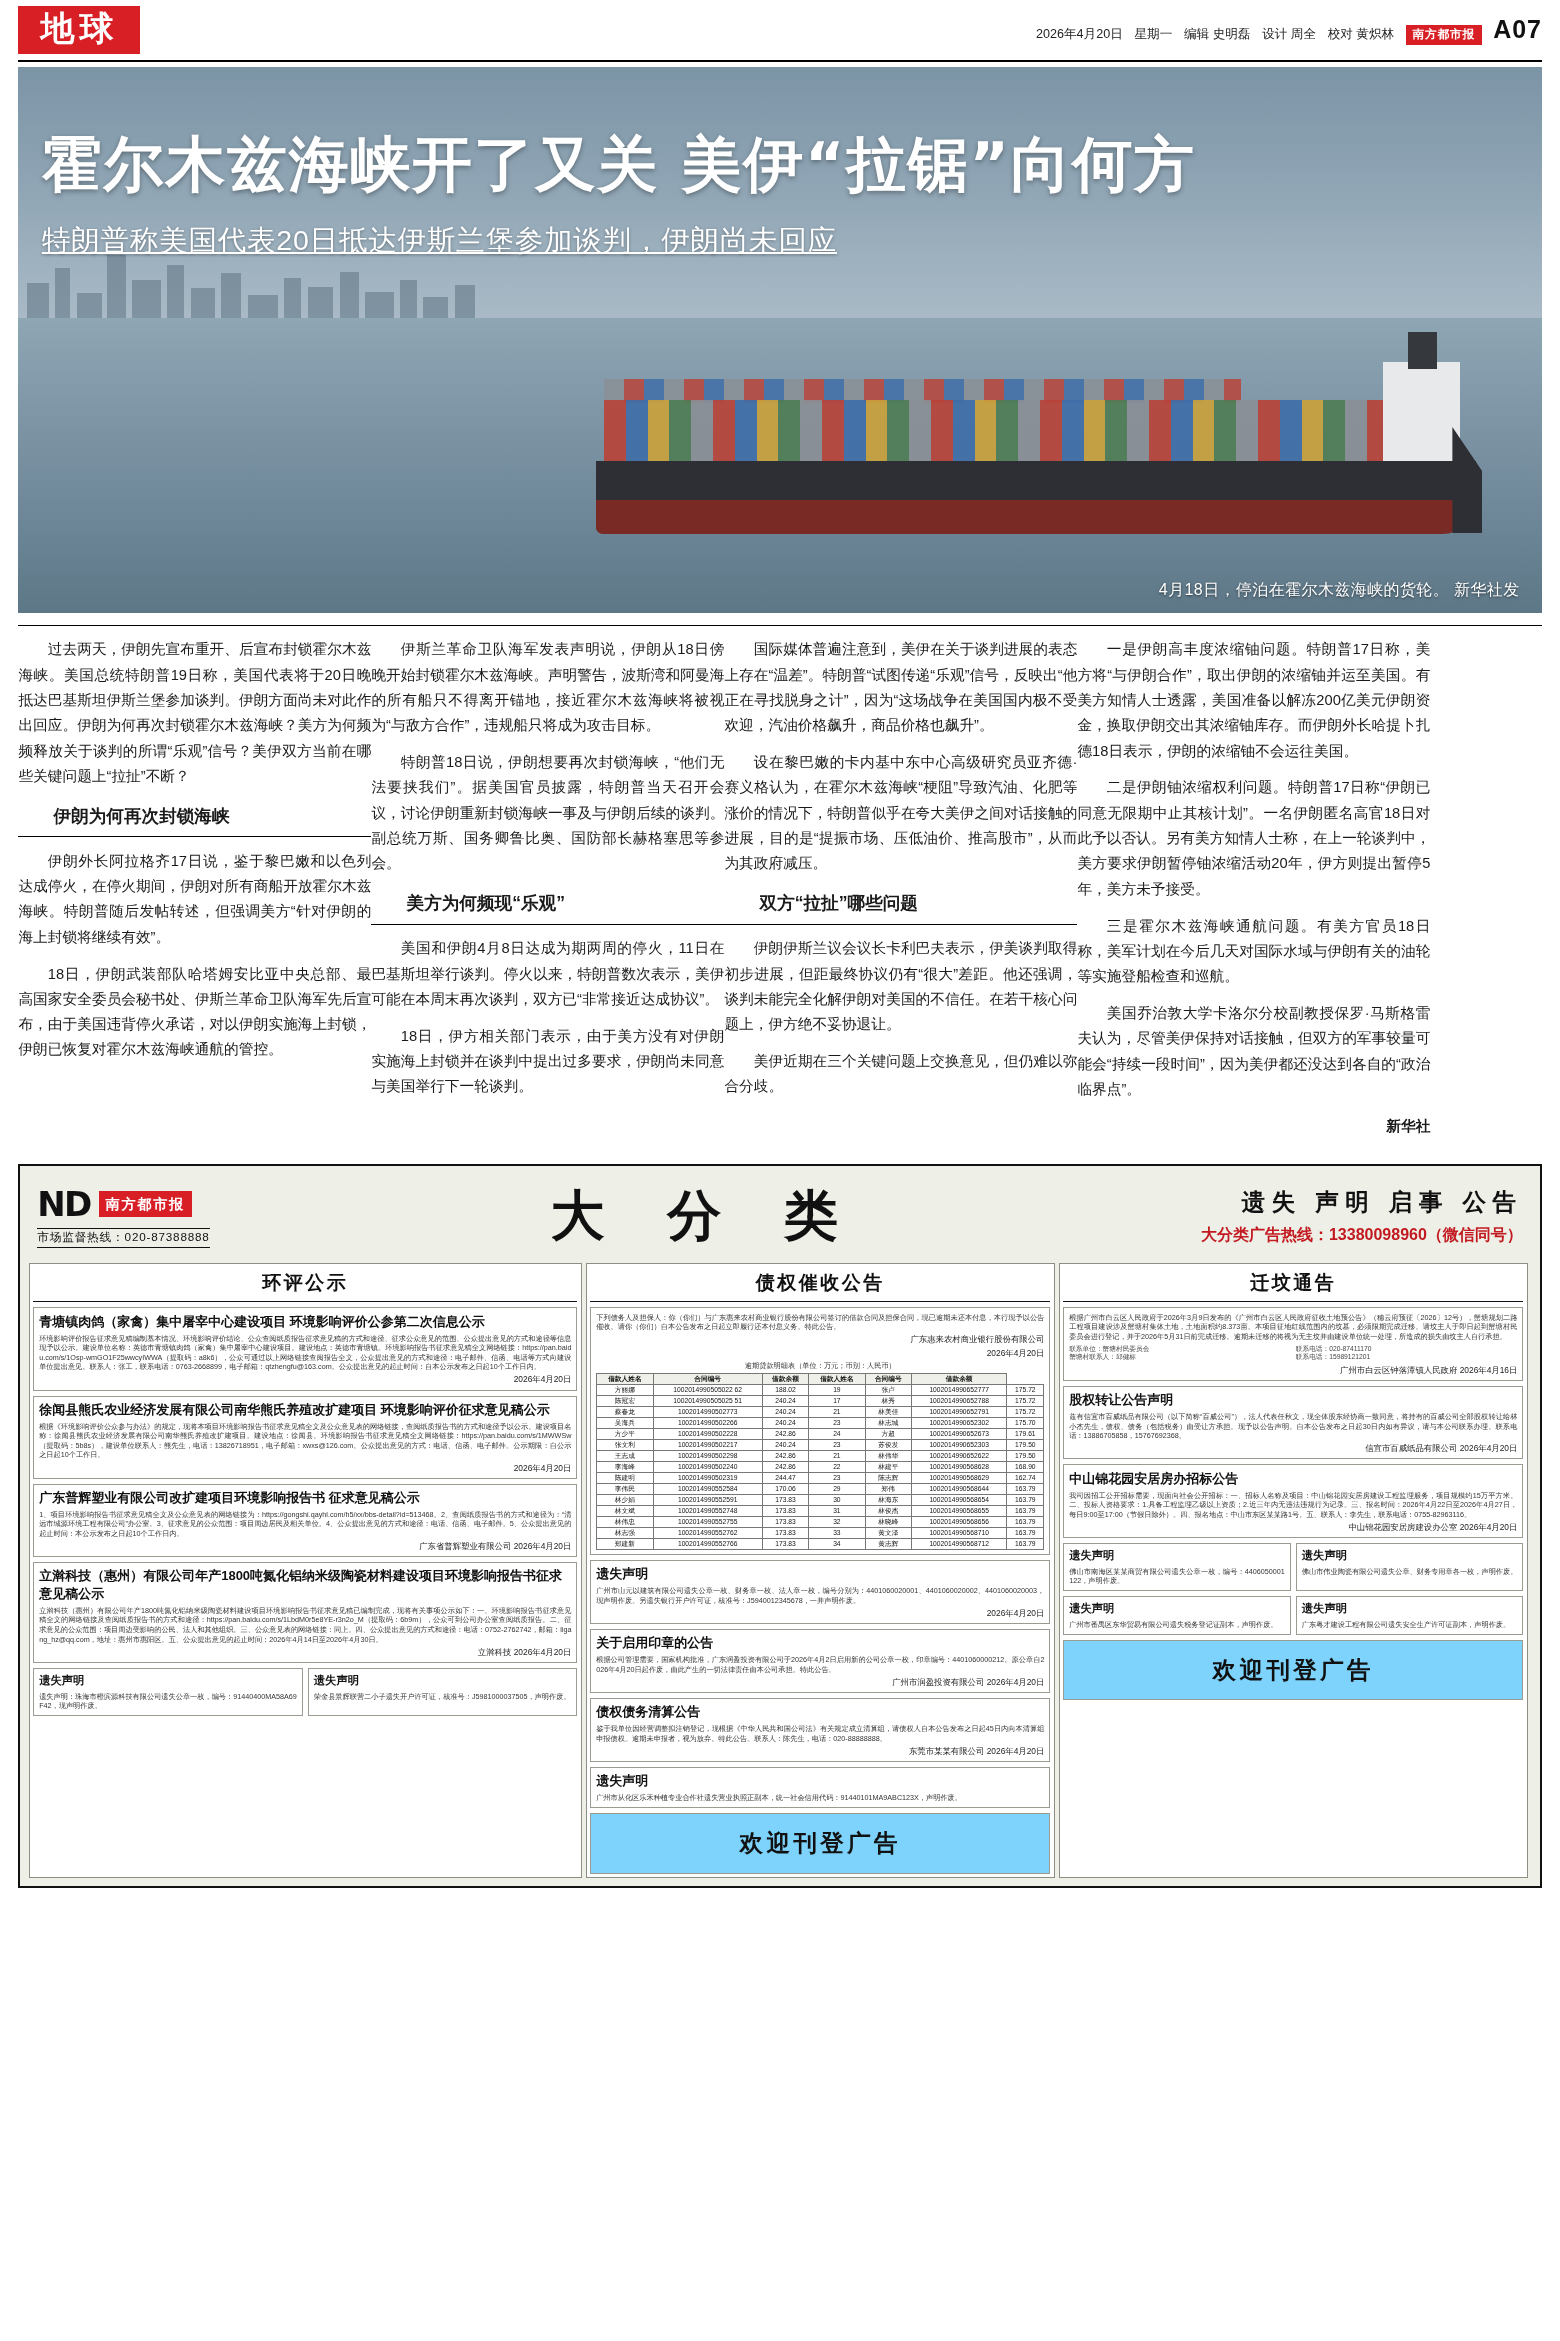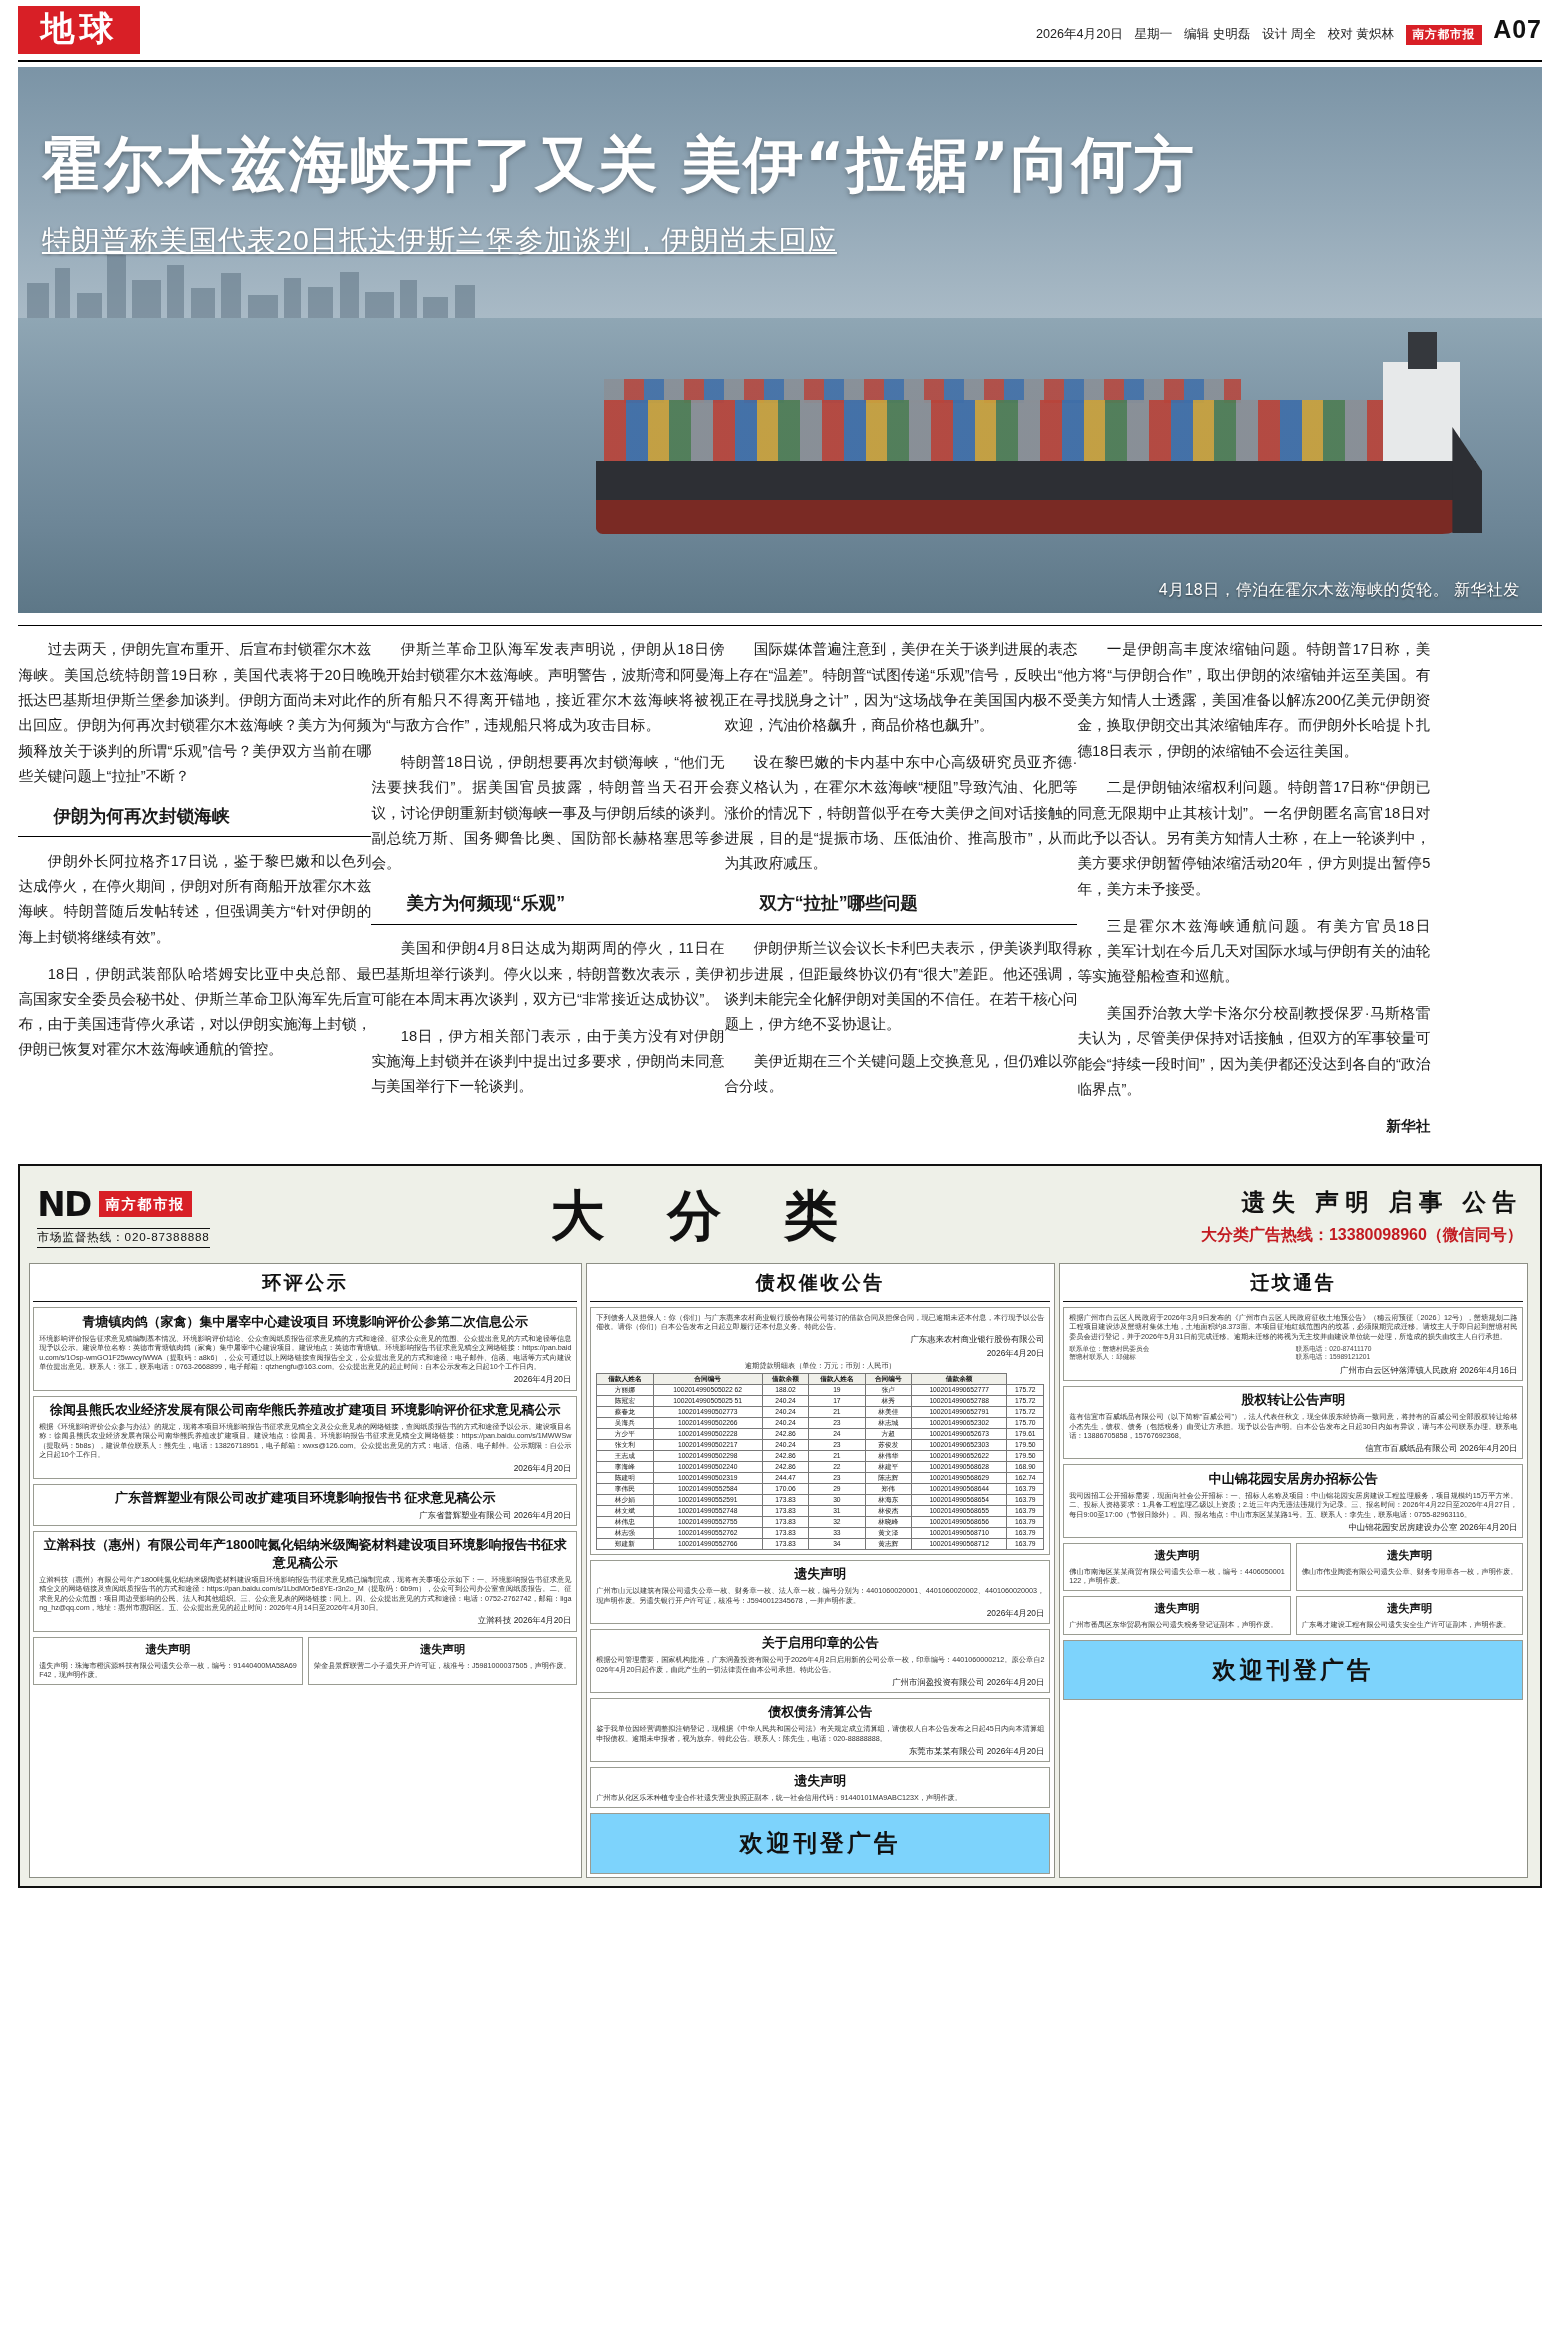--- a/index.html
+++ b/index.html
@@ -48,21 +48,21 @@
   .cl-right{text-align:right;}
   .cl-right .line1{font-size:23.5px;font-weight:bold;letter-spacing:6.7px;color:#111;}
   .cl-right .line2{font-size:16px;color:#c21a20;font-weight:bold;margin-top:6.7px;}
   .cl-grid{display:flex;gap:4px;}
   .clc{background:#fff;border:0.8px solid #8d8f85;padding:3.4px;box-sizing:border-box;}
   .c1{width:553px;}
   .c2{width:469px;}
   .c3{width:469px;}
   .sec-title{text-align:center;font-weight:bold;font-size:19px;letter-spacing:2.5px;border-bottom:1.7px solid #111;padding:3.4px 0 5px 0;margin-bottom:5px;}
   .ad{border:0.8px solid #9a9c92;margin-bottom:5px;padding:4.2px 5px;background:#fff;}
-  .ad h4{margin:0 0 3.4px 0;font-size:13px;text-align:center;font-weight:bold;line-height:1.35;}
+  .ad h4{margin:0 0 3.4px 0;font-size:13px;font-weight:bold;line-height:1.35;}
   .ad .body{font-size:7.2px;line-height:1.33;color:#333;text-align:justify;word-break:break-all;}
   .ad .sign{font-size:8.4px;text-align:right;margin-top:2.5px;color:#222;}
   .ad.small h4{font-size:11.3px;}
   .mini-grid{display:flex;gap:5px;}
   .mini-grid .ad{flex:1;margin-bottom:0;}
   table.debt{width:100%;border-collapse:collapse;font-size:6.7px;}
   table.debt th,table.debt td{border:0.8px solid #777;padding:0.8px 1.7px;text-align:center;line-height:1.25;}
   table.debt th{background:#f0f0ea;font-weight:bold;}
   .welcome{text-align:center;font-size:23.5px;font-weight:bold;letter-spacing:3.4px;padding:13.4px 0;border:0.8px solid #9a9c92;background:#7dd3fc;}
   .vert-note{font-size:6.7px;line-height:1.3;color:#444;text-align:justify;word-break:break-all;}
@@ -180,20 +180,21 @@
         </div>
 
         <div class="ad">
           <h4>徐闻县熊氏农业经济发展有限公司南华熊氏养殖改扩建项目 环境影响评价征求意见稿公示</h4>
           <div class="body">根据《环境影响评价公众参与办法》的规定，现将本项目环境影响报告书征求意见稿全文及公众意见表的网络链接，查阅纸质报告书的方式和途径予以公示。建设项目名称：徐闻县熊氏农业经济发展有限公司南华熊氏养殖改扩建项目。建设地点：徐闻县。环境影响报告书征求意见稿全文网络链接：https://pan.baidu.com/s/1MWWSw（提取码：5b8s），建设单位联系人：熊先生，电话：13826718951，电子邮箱：xwxs@126.com。公众提出意见的方式：电话、信函、电子邮件。公示期限：自公示之日起10个工作日。</div>
           <div class="sign">2026年4月20日</div>
         </div>
 
         <div class="ad">
           <h4>广东普辉塑业有限公司改扩建项目环境影响报告书 征求意见稿公示</h4>
+          <div class="body">1、项目环境影响报告书征求意见稿全文及公众意见表的网络链接为：https://gongshi.qayhl.com/h5/xx/bbs-detail?id=513468。2、查阅纸质报告书的方式和途径为：“清远市城源环境工程有限公司”办公室。3、征求意见的公众范围：项目周边居民及相关单位。4、公众提出意见的方式和途径：电话、信函、电子邮件。5、公众提出意见的起止时间：本公示发布之日起10个工作日内。</div>
           <div class="sign">广东省普辉塑业有限公司 2026年4月20日</div>
         </div>
 
         <div class="ad">
           <h4>立濣科技（惠州）有限公司年产1800吨氮化铝纳米级陶瓷材料建设项目环境影响报告书征求意见稿公示</h4>
           <div class="body">立濣科技（惠州）有限公司年产1800吨氮化铝纳米级陶瓷材料建设项目环境影响报告书征求意见稿已编制完成，现将有关事项公示如下：一、环境影响报告书征求意见稿全文的网络链接及查阅纸质报告书的方式和途径：https://pan.baidu.com/s/1LbdM0r5e8YE-r3n2o_M（提取码：6b9m），公众可到公司办公室查阅纸质报告。二、征求意见的公众范围：项目周边受影响的公民、法人和其他组织。三、公众意见表的网络链接：同上。四、公众提出意见的方式和途径：电话：0752-2762742，邮箱：ligang_hz@qq.com，地址：惠州市惠阳区。五、公众提出意见的起止时间：2026年4月14日至2026年4月30日。</div>
           <div class="sign">立濣科技 2026年4月20日</div>
         </div>
 
         <div class="mini-grid">

